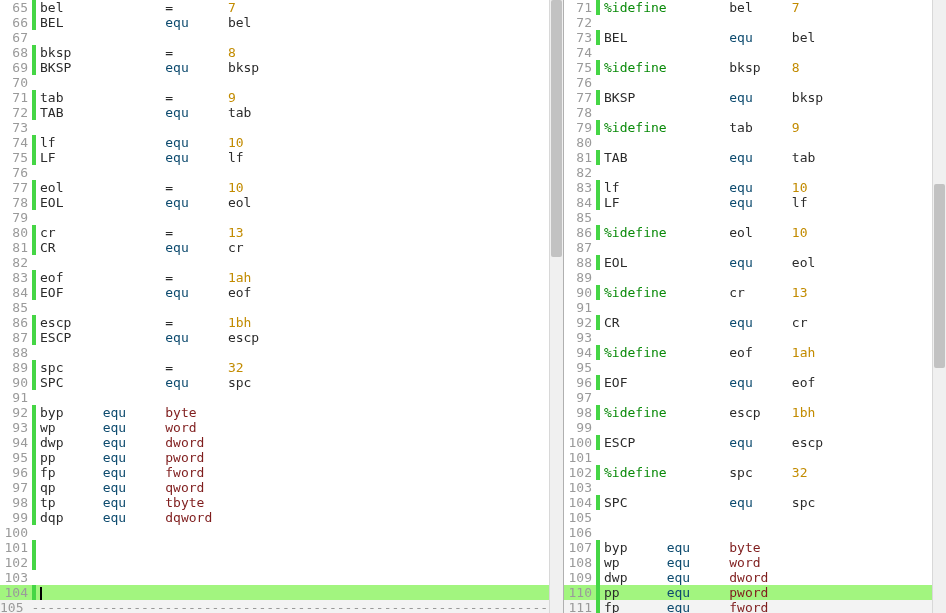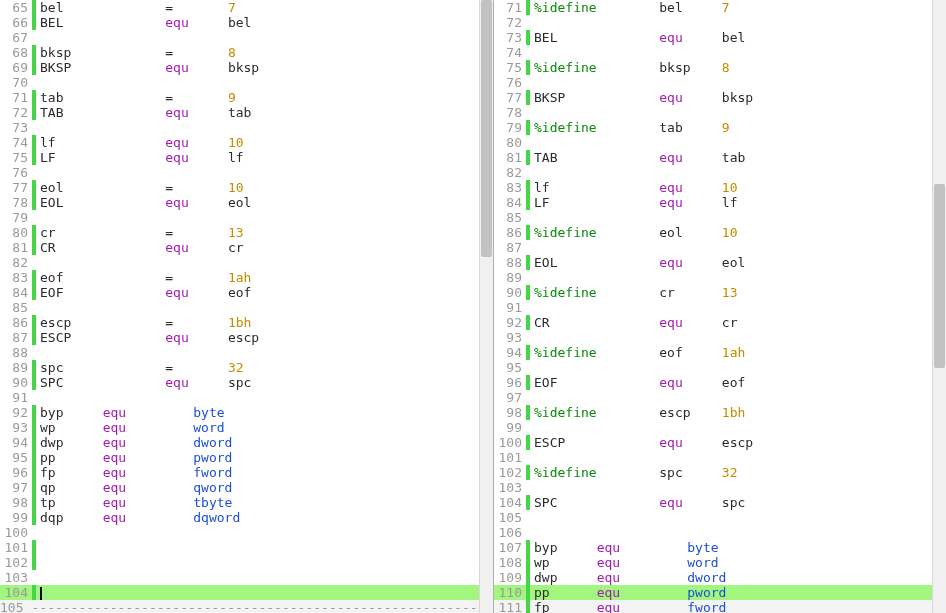--- a/index.html
+++ b/index.html
@@ -12,21 +12,21 @@
     height: 613px;
     overflow: hidden;
     display: flex;
   }
   .pane {
     position: relative;
     height: 100%;
     overflow: hidden;
     background: #ffffff;
   }
-  .pane-left { width: 494px;  border-right: 1px solid #b0b0b0; }
+  .pane-left { width: 564px;  border-right: 1px solid #b0b0b0; }
   .pane-right { flex: 1; }
   .scrollbar {
     position: absolute;
     right: 0; top: 0;
     width: 14px;
     height: 100%;
     background: #f0f0f0;
     border-left: 1px solid #d8d8d8;
   }
   .scroll-thumb {
@@ -57,25 +57,25 @@
     width: 4px;
   }
   .mark.g { background: #45d645; }
   .txt { padding-left: 4px; flex: 1; }
   .row.hl      { background: #a2f57f; }
   .row.hl .ln  { background: #a2f57f; }
   .row.dim     { background: #f3f3f3; }
   .row.dim .ln { background: #f3f3f3; }
 
   .tok-kw    { color: #0a8a0a; text-align: right; }
-  .tok-equ   { color: #a21caf; }
+  .tok-equ   { color: #0c4a6e; }
   .tok-eq    { color: #2b2b2b; }
   .tok-num   { color: #c28b00; }
   .tok-id    { color: #2b2b2b; }
-  .tok-type  { color: #1d4ed8; margin-left: 28px; }
+  .tok-type  { color: #7f1d1d; }
   .tok-dash  { color: #9a9a9a; }
 
   .cursor {
     display:inline-block;
     width: 1.5px;
     height: 13px;
     background:#000;
     vertical-align: middle;
   }
 </style>

